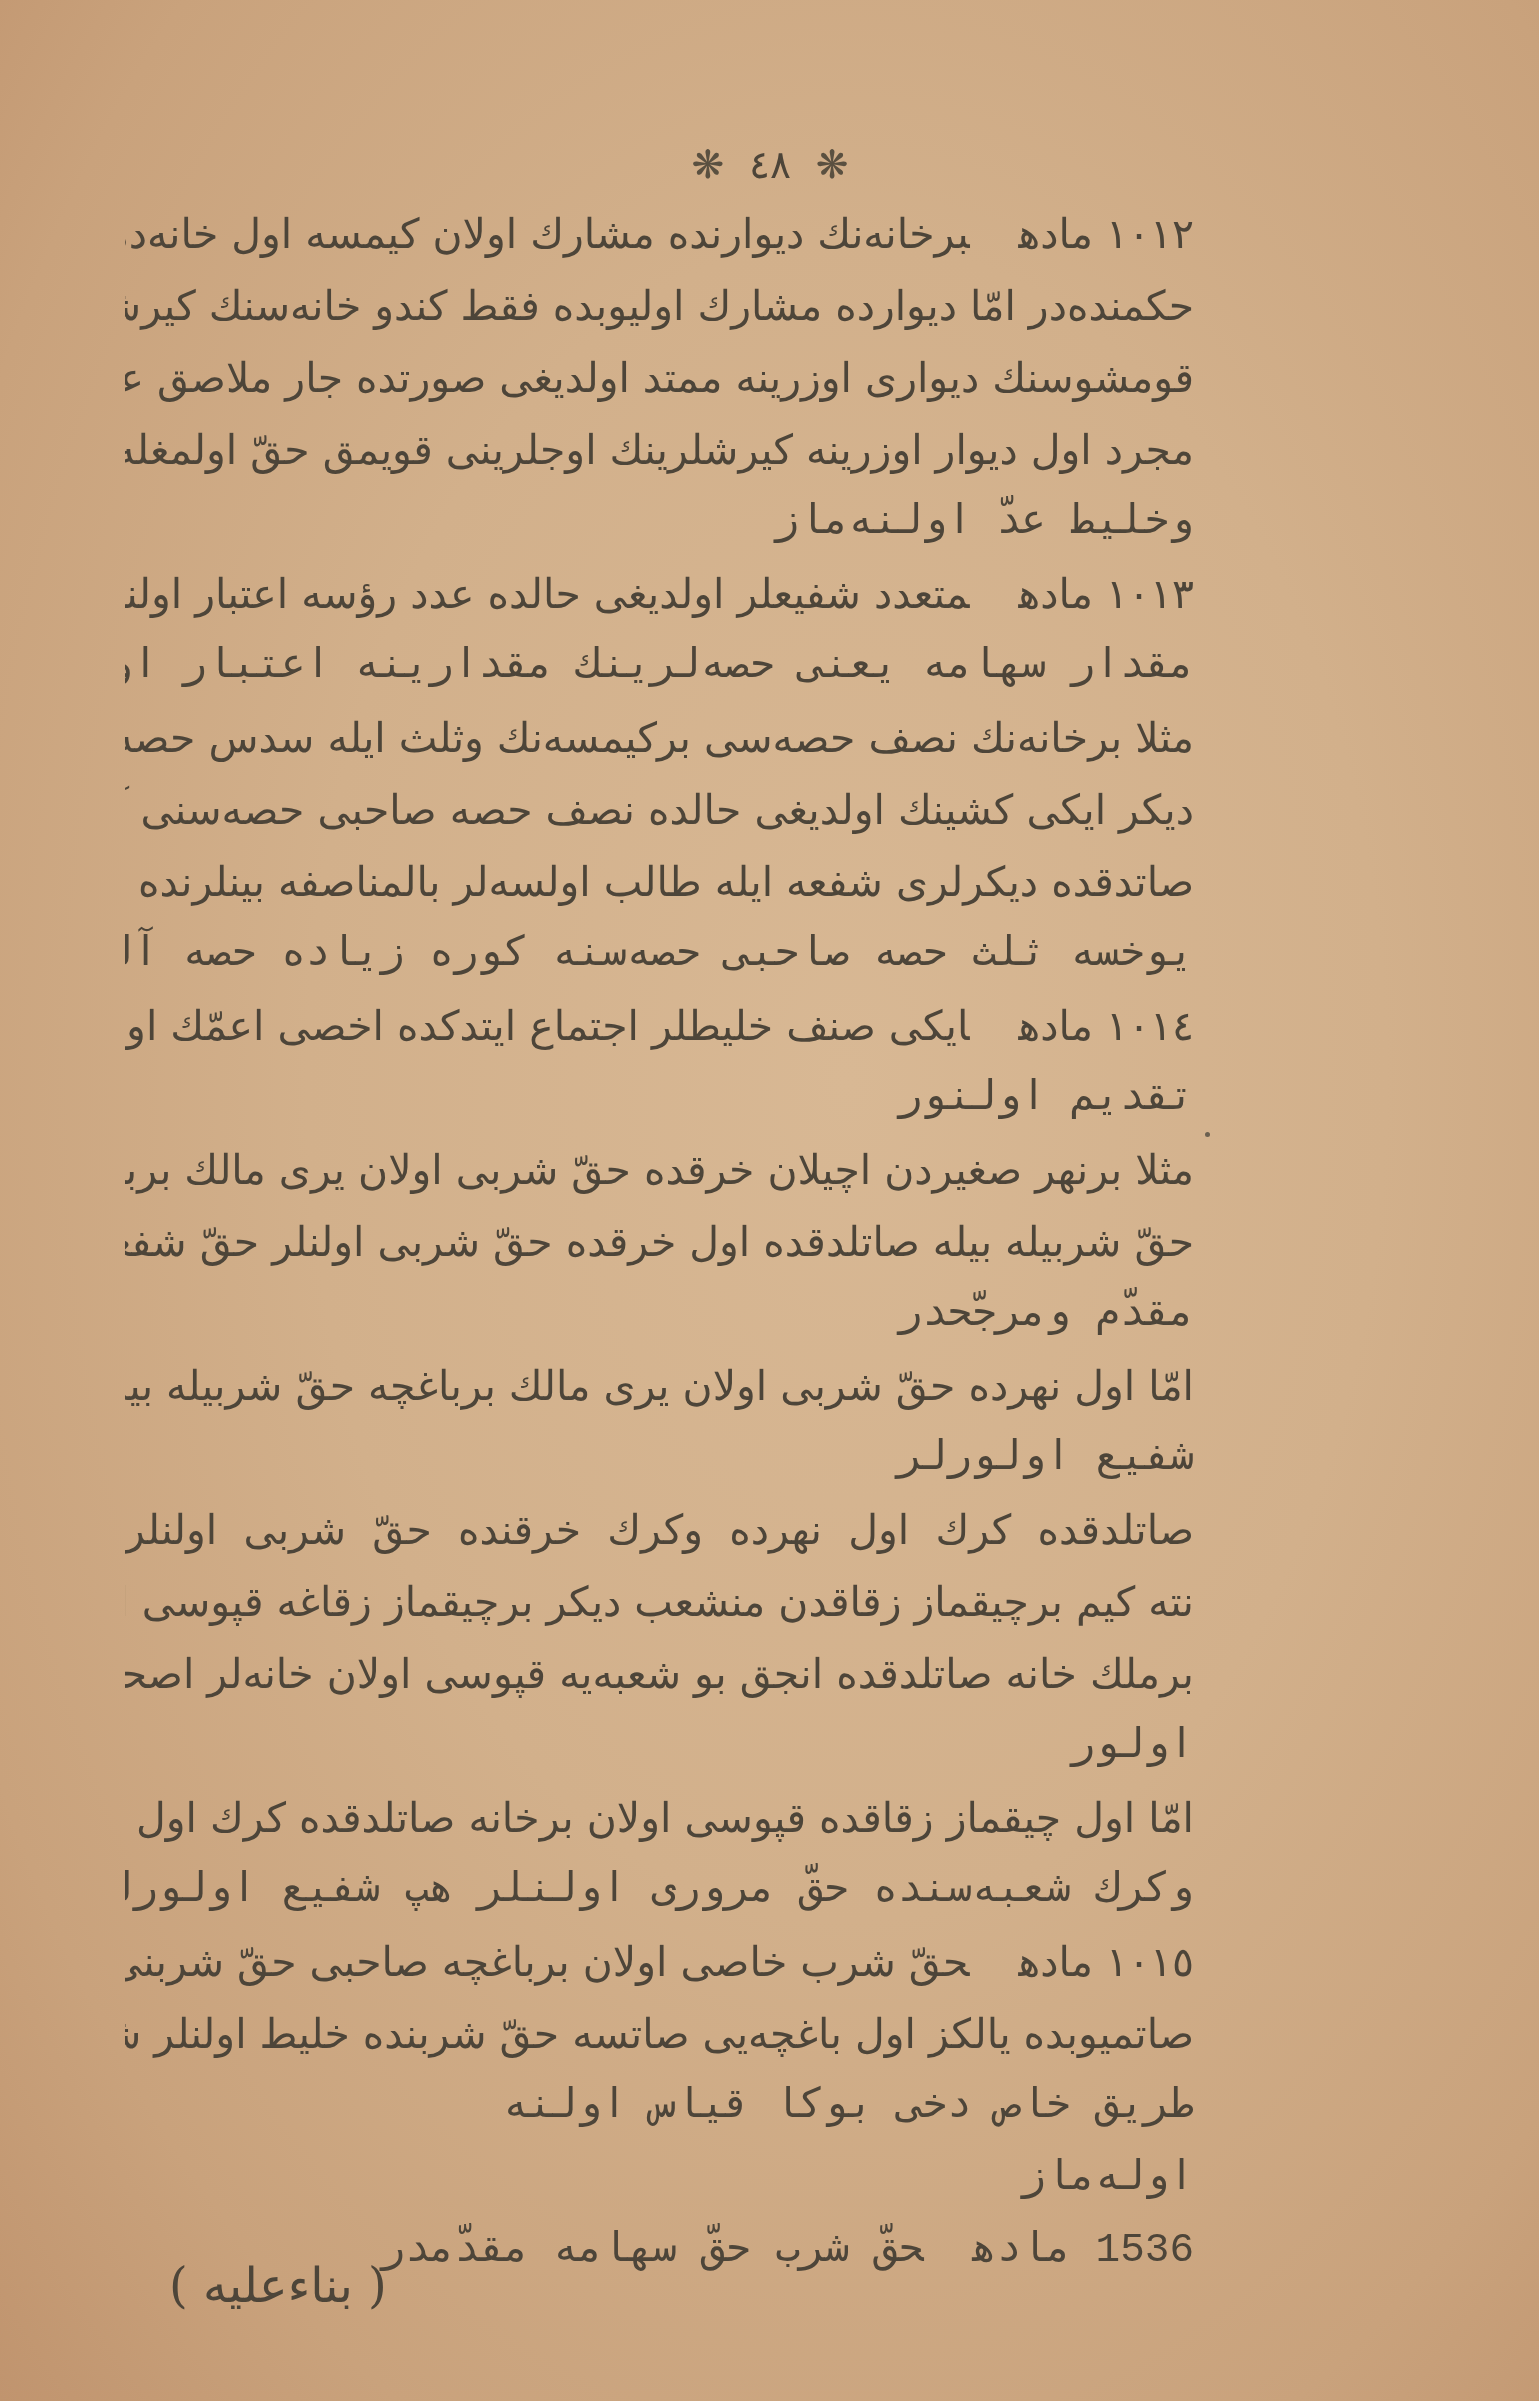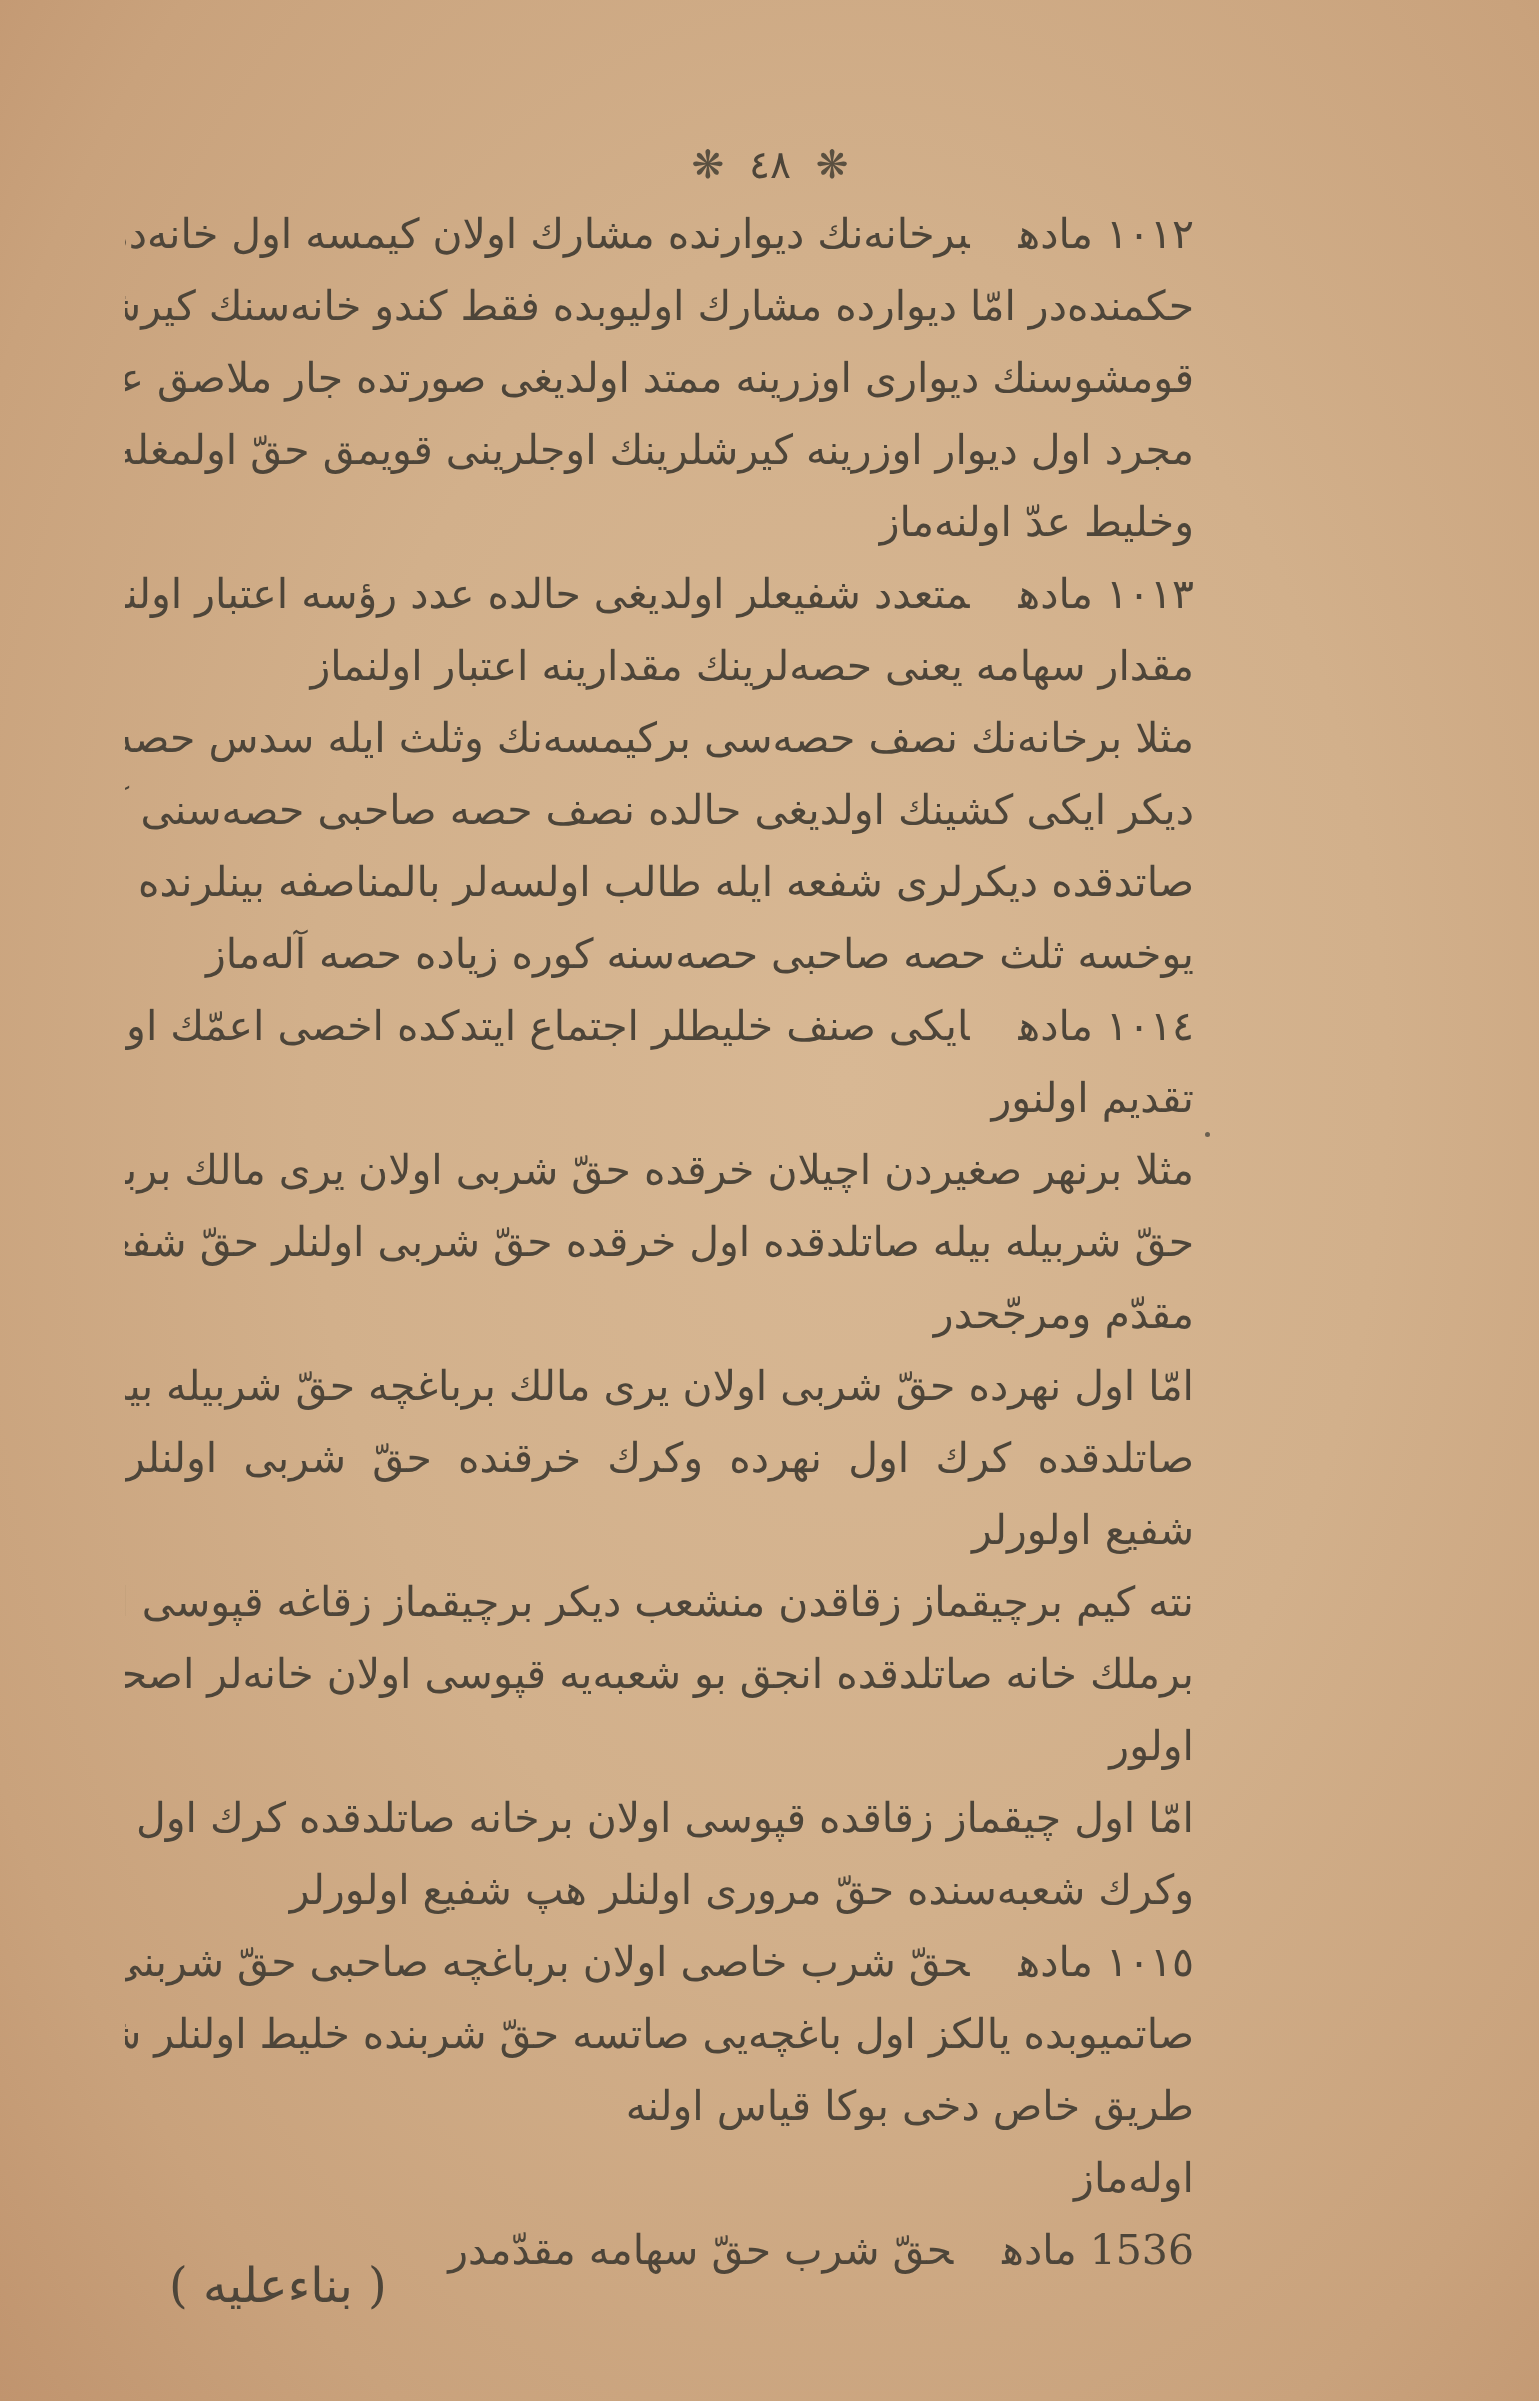--- a/index.html
+++ b/index.html
@@ -53,20 +53,21 @@
       height: 72px;
       line-height: 72px;
       font-size: 41px;
       white-space: nowrap;
       overflow: hidden;
       text-align: justify;
       text-align-last: justify;
     }
     .line.short {
       text-align-last: right;
+      font-family: Liberation Mono, monospace;
     }
     .article-no {
       margin-left: 49px;
     }
     .footer-note {
       position: absolute;
       left: 169px;
       top: 2250px;
       font-size: 48px;
       direction: rtl;
@@ -103,22 +104,22 @@
       <div class="line"><span>مثلا برخانه‌نك نصف حصه‌سى بركيمسه‌نك وثلث ايله سدس حصه‌لرى</span></div>
       <div class="line"><span>ديكر ايكى كشينك اولديغى حالده نصف حصه صاحبى حصه‌سنى آخره</span></div>
       <div class="line"><span>صاتدقده ديكرلرى شفعه ايله طالب اولسه‌لر بالمناصفه بينلرنده تقسيم اولنور</span></div>
       <div class="line short"><span>يوخسه ثلث حصه صاحبى حصه‌سنه كوره زياده حصه آله‌ماز</span></div>
       <div class="line"><span class="article-no">١٠١٤ ماده</span><span>ايكى صنف خليطلر اجتماع ايتدكده اخصى اعمّك اوزرينه</span></div>
       <div class="line short"><span>تقديم اولنور</span></div>
       <div class="line"><span>مثلا برنهر صغيردن اچيلان خرقده حقّ شربى اولان يرى مالك برباغچه</span></div>
       <div class="line"><span>حقّ شربيله بيله صاتلدقده اول خرقده حقّ شربى اولنلر حقّ شفعه‌ده</span></div>
       <div class="line short"><span>مقدّم ومرجّحدر</span></div>
       <div class="line"><span>امّا اول نهرده حقّ شربى اولان يرى مالك برباغچه حقّ شربيله بيله</span></div>
+      <div class="line short"><span>شفيع اولورلر</span></div>
       <div class="line"><span>صاتلدقده كرك اول نهرده وكرك خرقنده حقّ شربى اولنلر</span></div>
-      <div class="line short"><span>شفيع اولورلر</span></div>
       <div class="line"><span>نته كيم برچيقماز زقاقدن منشعب ديكر برچيقماز زقاغه قپوسى اچيلان</span></div>
       <div class="line"><span>برملك خانه صاتلدقده انجق بو شعبه‌يه قپوسى اولان خانه‌لر اصحابى شفيع</span></div>
       <div class="line short"><span>اولور</span></div>
       <div class="line"><span>امّا اول چيقماز زقاقده قپوسى اولان برخانه صاتلدقده كرك اول زقاقده</span></div>
       <div class="line short"><span>وكرك شعبه‌سنده حقّ مرورى اولنلر هپ شفيع اولورلر</span></div>
       <div class="line"><span class="article-no">١٠١٥ ماده</span><span>حقّ شرب خاصى اولان برباغچه صاحبى حقّ شربنى</span></div>
       <div class="line"><span>صاتميوبده يالكز اول باغچه‌يى صاتسه حقّ شربنده خليط اولنلر شفيع</span></div>
       <div class="line short"><span>طريق خاص دخى بوكا قياس اولنه</span></div>
       <div class="line short"><span>اوله‌ماز</span></div>
       <div class="line short"><span class="article-no">1536 ماده</span><span>حقّ شرب حقّ سهامه مقدّمدر</span></div>

